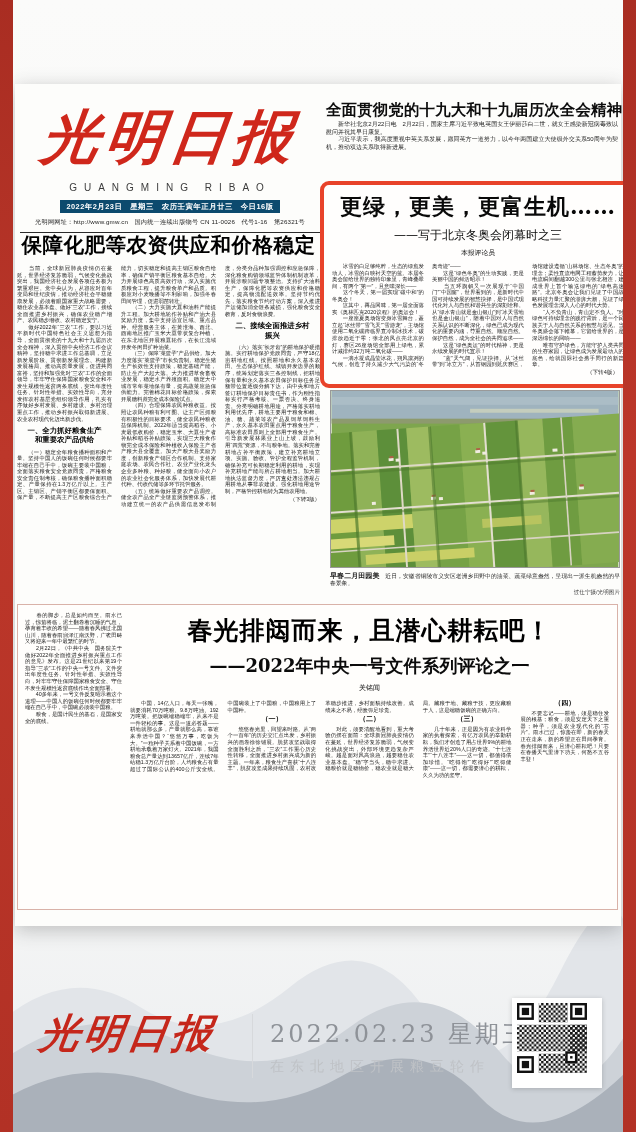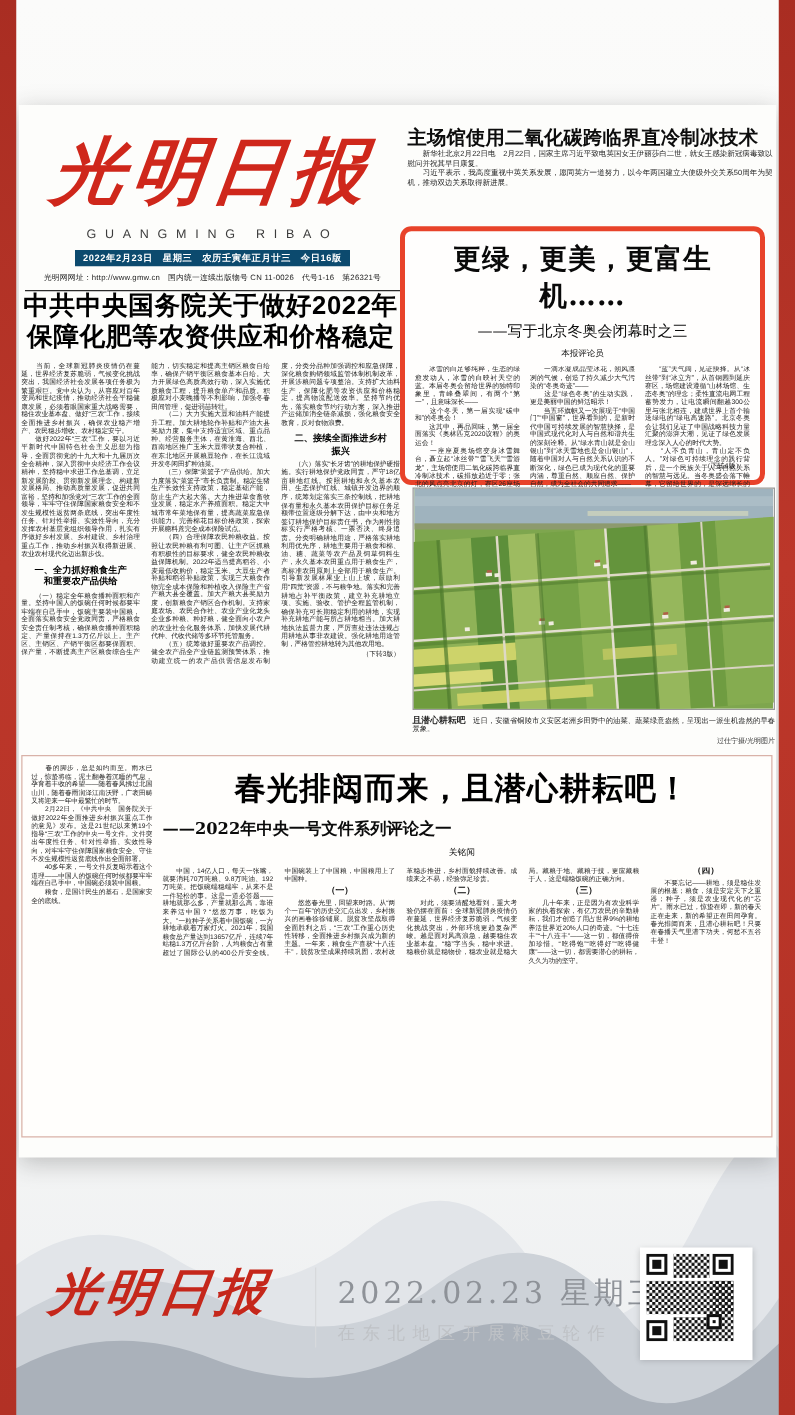--- a/index.html
+++ b/index.html
@@ -20,21 +20,21 @@
   .latin{text-align:center;font-size:10px;letter-spacing:7px;color:#3c3c3c;margin-top:2px;}
   .datebar{margin:7px auto 0;width:220px;height:13px;background:#0c4a6e;color:#fff;
            font-size:7.4px;line-height:13px;text-align:center;font-weight:700;letter-spacing:.5px;}
   .publine{margin-top:5px;text-align:center;font-size:6.2px;color:#222;letter-spacing:.2px;}
   .mastrule{margin-top:5px;border-top:1.6px solid #2b2b2b;}
   
   .topnews{left:311px;top:16px;width:292px;}
   .tn-title{font-size:15.4px;font-weight:800;color:#0d0d0d;white-space:nowrap;letter-spacing:.2px;margin:0;}
   .tn-body{margin-top:5px;font-size:6px;line-height:7.6px;color:#1d1d1d;text-align:justify;white-space:pre-line;}
   
-  .redbox{left:305px;top:97px;width:292px;height:207px;border:4px solid #e8432a;border-radius:9px;
+  .redbox{left:305px;top:97px;width:316px;height:207px;border:4px solid #e8432a;border-radius:9px;
           background:#fffefd;padding:5px 8px 4px;}
   .rb-title{text-align:center;font-family:"DejaVu Serif",serif;font-weight:700;font-size:22px;
             letter-spacing:1px;color:#090909;margin:2px 0 0;}
   .rb-sub{text-align:center;font-family:"DejaVu Serif",serif;font-weight:400;font-size:12px;margin-top:5px;color:#0c0c0c;}
   .rb-by{text-align:center;font-size:6.8px;margin-top:4px;color:#111;}
   .rb-cols{margin-top:5px;column-count:3;column-gap:8px;height:112px;overflow:hidden;
            font-size:5.4px;line-height:6.55px;text-align:justify;color:#1c1c1c;}
   .t{white-space:pre-line;margin:0;}
   .rb-turn{position:absolute;right:14px;bottom:7px;font-size:5.6px;color:#1c1c1c;}
   
@@ -50,21 +50,21 @@
   .photo svg{display:block;border:.5px solid #999;}
   .cap{margin-top:4px;font-size:5.8px;line-height:7.4px;color:#222;text-align:justify;}
   .cap b{font-size:7px;font-family:"DejaVu Serif",serif;}
   .credit{text-align:right;font-size:5.6px;color:#333;margin-top:1px;}
   
   .bottom{left:2px;top:520px;width:601px;height:306px;border:1px solid #d9b2a8;background:#fffefc;}
   .side-col{position:absolute;left:7px;top:7px;width:97px;height:290px;overflow:hidden;
             font-size:5.35px;line-height:6.6px;text-align:justify;color:#1a1a1a;}
   .bm-main{position:absolute;left:112px;top:7px;right:8px;height:292px;}
   .bm-title{text-align:center;font-size:25px;font-weight:800;color:#000;margin:2px 0 0;letter-spacing:1px;}
-  .bm-sub{text-align:left;font-family:"DejaVu Serif",serif;font-weight:700;font-size:13px;margin-top:7px;color:#0b0b0b;}
+  .bm-sub{text-align:center;font-family:"DejaVu Serif",serif;font-weight:700;font-size:18px;margin-top:7px;color:#0b0b0b;}
   .bm-by{text-align:center;font-size:7px;margin-top:5px;color:#111;}
   .bm-cols{margin-top:7px;column-count:5;column-gap:9px;height:201px;overflow:hidden;
            font-size:5.35px;line-height:6.6px;text-align:justify;color:#1a1a1a;}
   .marker{text-align:center;font-size:7px;font-weight:800;margin:3px 0;color:#000;}
   
   .f-logo{position:absolute;left:40px;top:1006px;z-index:3;font-family:"DejaVu Serif",serif;font-weight:700;
           font-style:italic;color:#c5271b;font-size:40px;letter-spacing:4px;transform:skewX(-8deg);}
   .f-div{position:absolute;left:252px;top:1014px;width:1px;height:64px;background:#d7d9dc;z-index:3;}
   .f-date{position:absolute;left:270px;top:1018px;z-index:3;font-family:"DejaVu Serif",serif;
           font-size:24px;color:#8e9298;letter-spacing:3px;}
@@ -89,21 +89,21 @@
 
     <div class="abs mast-left">
       <div class="logo">光明日报</div>
       <div class="latin">GUANGMING RIBAO</div>
       <div class="datebar">2022年2月23日　星期三　农历壬寅年正月廿三　今日16版</div>
       <div class="publine">光明网网址：http://www.gmw.cn　国内统一连续出版物号 CN 11-0026　代号1-16　第26321号</div>
       <div class="mastrule"></div>
     </div>
 
     <div class="abs topnews">
-      <h2 class="tn-title">主场馆使用二氧化碳跨临界直冷制冰技术</h2>
+      <h2 class="tn-title">全面贯彻党的十九大和十九届历次全会精神</h2>
       <div class="tn-body t">　　新华社北京2月22日电　2月22日，国家主席习近平致电英国女王伊丽莎白二世，就女王感染新冠病毒致以慰问并祝其早日康复。
 　　习近平表示，我高度重视中英关系发展，愿同英方一道努力，以今年两国建立大使级外交关系50周年为契机，推动双边关系取得新进展。</div>
     </div>
 
     <div class="abs redbox">
       <h3 class="rb-title">更绿，更美，更富生机……</h3>
       <div class="rb-sub">——写于北京冬奥会闭幕时之三</div>
       <div class="rb-by">本报评论员</div>
       <div class="rb-cols">
         <p class="t">　　冰雪的白足够纯粹，生态的绿愈发动人，冰雪的白映衬天空的蓝。本届冬奥会留给世界的独特印象里，青峰叠翠间，有两个“第一”，且意味深长——
@@ -115,21 +115,20 @@
 　　当五环旗帜又一次展现于“中国门”“中国窗”，世界看到的，是新时代中国可持续发展的智慧抉择，是中国式现代化对人与自然和谐共生的深刻诠释。从“绿水青山就是金山银山”到“冰天雪地也是金山银山”，随着中国对人与自然关系认识的不断深化，绿色已成为现代化的重要内涵，尊重自然、顺应自然、保护自然，成为全社会的共同追求——
 　　这是“绿色奥运”的时代精神，更是永续发展的时代宣示！
 　　“蓝”天气阔，见证抉择。从“冰丝带”到“冰立方”，从首钢园到延庆赛区，场馆建设遵循“山林场馆、生态冬奥”的理念；柔性直流电网工程蓄势发力，让电流瞬间翻越300公里与张北相连，建成世界上首个输送绿电的“绿电高速路”。北京冬奥会让我们见证了中国战略科技力量汇聚的澎湃大潮，见证了绿色发展理念深入人心的时代大势。
 　　“人不负青山，青山定不负人。”对绿色可持续理念的践行背后，是一个民族关于人与自然关系的智慧与远见。当冬奥盛会落下帷幕，它留给世界的，是深远绵长的回响——
 　　唯有守护绿色，方能守护人类共同的生存家园，让绿色成为发展最动人的底色，绘就国际社会携手同行的新篇章。</p>
       </div>
       <span class="rb-turn">（下转4版）</span>
     </div>
 
     <div class="abs lead">
-      <h1 class="ld-title">中共中央国务院关于做好2022年</h1>
       <h1 class="ld-title">保障化肥等农资供应和价格稳定</h1>
       <div class="ld-cols">
         <p class="t">　　当前，全球新冠肺炎疫情仍在蔓延，世界经济复苏脆弱，气候变化挑战突出，我国经济社会发展各项任务极为繁重艰巨。党中央认为，从容应对百年变局和世纪疫情，推动经济社会平稳健康发展，必须着眼国家重大战略需要，稳住农业基本盘、做好“三农”工作，接续全面推进乡村振兴，确保农业稳产增产、农民稳步增收、农村稳定安宁。
 　　做好2022年“三农”工作，要以习近平新时代中国特色社会主义思想为指导，全面贯彻党的十九大和十九届历次全会精神，深入贯彻中央经济工作会议精神，坚持稳中求进工作总基调，立足新发展阶段、贯彻新发展理念、构建新发展格局、推动高质量发展，促进共同富裕，坚持和加强党对“三农”工作的全面领导，牢牢守住保障国家粮食安全和不发生规模性返贫两条底线，突出年度性任务、针对性举措、实效性导向，充分发挥农村基层党组织领导作用，扎实有序做好乡村发展、乡村建设、乡村治理重点工作，推动乡村振兴取得新进展、农业农村现代化迈出新步伐。</p>
         <div class="sec">一、全力抓好粮食生产和重要农产品供给</div>
         <p class="t">　　（一）稳定全年粮食播种面积和产量。坚持中国人的饭碗任何时候都要牢牢端在自己手中，饭碗主要装中国粮，全面落实粮食安全党政同责，严格粮食安全责任制考核，确保粮食播种面积稳定、产量保持在1.3万亿斤以上。主产区、主销区、产销平衡区都要保面积、保产量，不断提高主产区粮食综合生产能力，切实稳定和提高主销区粮食自给率，确保产销平衡区粮食基本自给。大力开展绿色高质高效行动，深入实施优质粮食工程，提升粮食单产和品质。积极应对小麦晚播等不利影响，加强冬春田间管理，促进弱苗转壮。
 　　（二）大力实施大豆和油料产能提升工程。加大耕地轮作补贴和产油大县奖励力度，集中支持适宜区域、重点品种、经营服务主体，在黄淮海、西北、西南地区推广玉米大豆带状复合种植，在东北地区开展粮豆轮作，在长江流域开发冬闲田扩种油菜。
 　　（三）保障“菜篮子”产品供给。加大力度落实“菜篮子”市长负责制。稳定生猪生产长效性支持政策，稳定基础产能，防止生产大起大落。大力推进草食畜牧业发展，稳定水产养殖面积。稳定大中城市常年菜地保有量，提高蔬菜应急保供能力。完善棉花目标价格政策，探索开展糖料蔗完全成本保险试点。
 　　（四）合理保障农民种粮收益。按照让农民种粮有利可图、让主产区抓粮有积极性的目标要求，健全农民种粮收益保障机制。2022年适当提高稻谷、小麦最低收购价，稳定玉米、大豆生产者补贴和稻谷补贴政策，实现三大粮食作物完全成本保险和种植收入保险主产省产粮大县全覆盖。加大产粮大县奖励力度，创新粮食产销区合作机制。支持家庭农场、农民合作社、农业产业化龙头企业多种粮、种好粮，健全面向小农户的农业社会化服务体系，加快发展代耕代种、代收代储等多环节托管服务。
 　　（五）统筹做好重要农产品调控。健全农产品全产业链监测预警体系，推动建立统一的农产品供需信息发布制度，分类分品种加强调控和应急保障，深化粮食购销领域监管体制机制改革，开展涉粮问题专项整治。支持扩大油料生产，保障化肥等农资供应和价格稳定，提高物流配送效率。坚持节约优先，落实粮食节约行动方案，深入推进产运储加消全链条减损，强化粮食安全教育，反对食物浪费。</p>
@@ -189,21 +188,21 @@
           <g fill="#4e7a2e">
             <rect x="22" y="33" width="3" height="150" opacity=".7"></rect>
             <rect x="102" y="33" width="3" height="150" opacity=".6"></rect>
             <rect x="190" y="33" width="3" height="150" opacity=".7"></rect>
             <rect x="-10" y="73" width="300" height="2.5" opacity=".55"></rect>
             <rect x="-10" y="115" width="300" height="2.5" opacity=".5"></rect>
           </g>
         </g>
       </svg>
       <figcaption class="cap">
-        <b>且潜心耕耘吧</b><span>　近日，安徽省铜陵市义安区老洲乡田野中的油菜、蔬菜绿意盎然，呈现出一派生机盎然的早春景象。</span>
+        <b>早春二月田园美</b><span>　近日，安徽省铜陵市义安区老洲乡田野中的油菜、蔬菜绿意盎然，呈现出一派生机盎然的早春景象。</span>
         <div class="credit">过仕宁摄/光明图片</div>
       </figcaption>
     </figure>
 
     <div class="abs bottom">
       <div class="side-col t">　　春的脚步，总是如约而至。雨水已过，惊蛰将临，泥土翻卷着沉睡的气息，孕育着丰收的希望——随着春风拂过北国山川，随着春雨润泽江南沃野，广袤田畴又将迎来一年中最繁忙的时节。
 　　2月22日，《中共中央　国务院关于做好2022年全面推进乡村振兴重点工作的意见》发布。这是21世纪以来第19个指导“三农”工作的中央一号文件。文件突出年度性任务、针对性举措、实效性导向，对牢牢守住保障国家粮食安全、守住不发生规模性返贫底线作出全面部署。
 　　40多年来，一号文件反复昭示着这个道理——中国人的饭碗任何时候都要牢牢端在自己手中，中国碗必须装中国粮。
 　　粮食，是国计民生的基石，是国家安全的底线。</div>
       <div class="bm-main">

